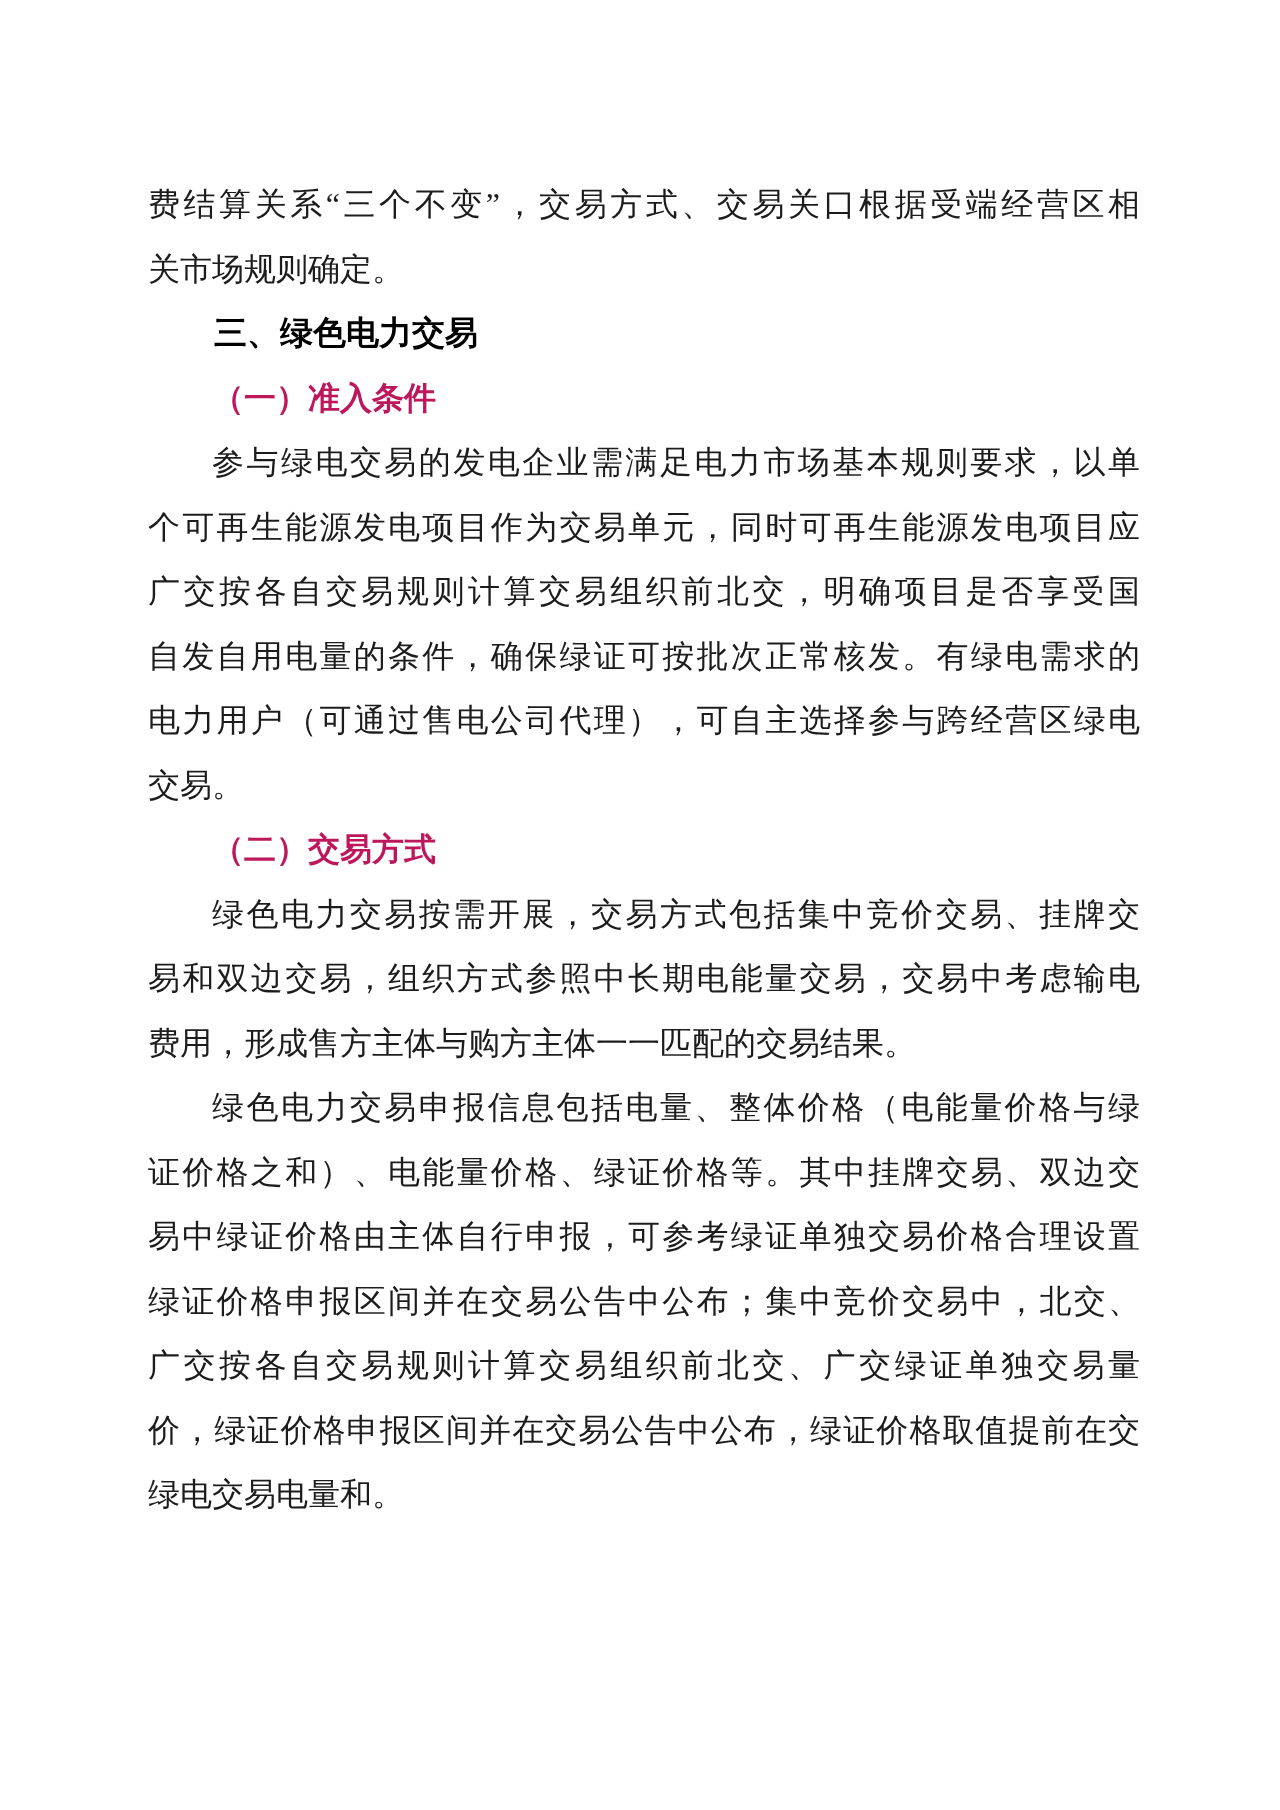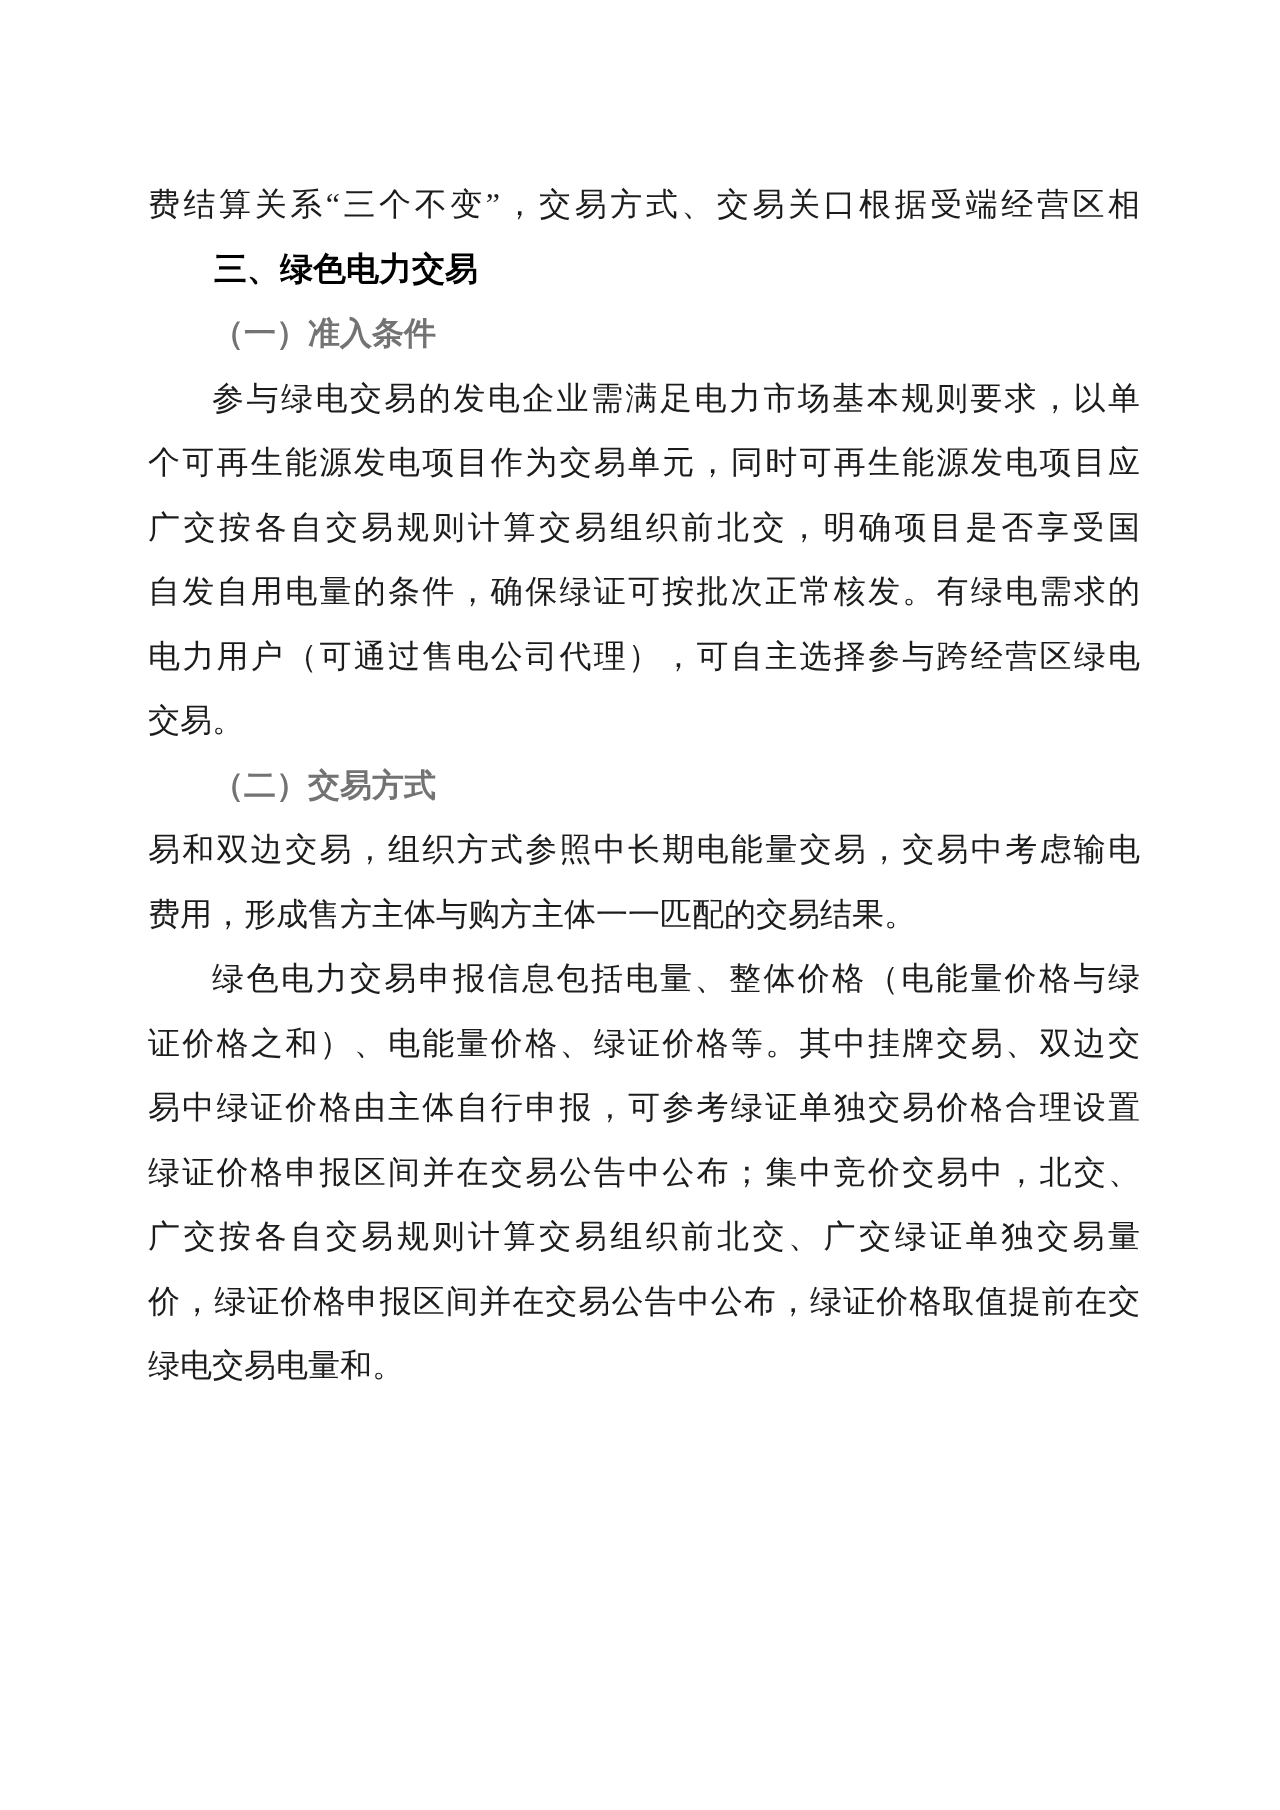--- a/index.html
+++ b/index.html
@@ -48,39 +48,41 @@
     font-size: 33px;
     color: #000000;
     text-align: left;
   }
   .h2 {
     height: 64.5px;
     line-height: 64.5px;
     white-space: nowrap;
     font-weight: 600;
     font-size: 32px;
-    color: #737373;
+    color: #be185d;
     text-align: left;
   }
 </style>
 </head>
 <body>
 
 <div class="page">
   <div class="doc-body">
     <div class="ln">费结算关系“三个不变”，交易方式、交易关口根据受端经营区相</div>
+    <div class="ln last">关市场规则确定。</div>
     <div class="h1 ind">三、绿色电力交易</div>
     <div class="h2 ind">（一）准入条件</div>
     <div class="ln ind">参与绿电交易的发电企业需满足电力市场基本规则要求，以单</div>
     <div class="ln">个可再生能源发电项目作为交易单元，同时可再生能源发电项目应</div>
     <div class="ln">广交按各自交易规则计算交易组织前北交，明确项目是否享受国</div>
     <div class="ln">自发自用电量的条件，确保绿证可按批次正常核发。有绿电需求的</div>
     <div class="ln">电力用户（可通过售电公司代理），可自主选择参与跨经营区绿电</div>
     <div class="ln last">交易。</div>
     <div class="h2 ind">（二）交易方式</div>
+    <div class="ln ind">绿色电力交易按需开展，交易方式包括集中竞价交易、挂牌交</div>
     <div class="ln">易和双边交易，组织方式参照中长期电能量交易，交易中考虑输电</div>
     <div class="ln last">费用，形成售方主体与购方主体一一匹配的交易结果。</div>
     <div class="ln ind">绿色电力交易申报信息包括电量、整体价格（电能量价格与绿</div>
     <div class="ln">证价格之和）、电能量价格、绿证价格等。其中挂牌交易、双边交</div>
     <div class="ln">易中绿证价格由主体自行申报，可参考绿证单独交易价格合理设置</div>
     <div class="ln">绿证价格申报区间并在交易公告中公布；集中竞价交易中，北交、</div>
     <div class="ln">广交按各自交易规则计算交易组织前北交、广交绿证单独交易量</div>
     <div class="ln">价，绿证价格申报区间并在交易公告中公布，绿证价格取值提前在交</div>
     <div class="ln last">绿电交易电量和。</div>
   </div>

